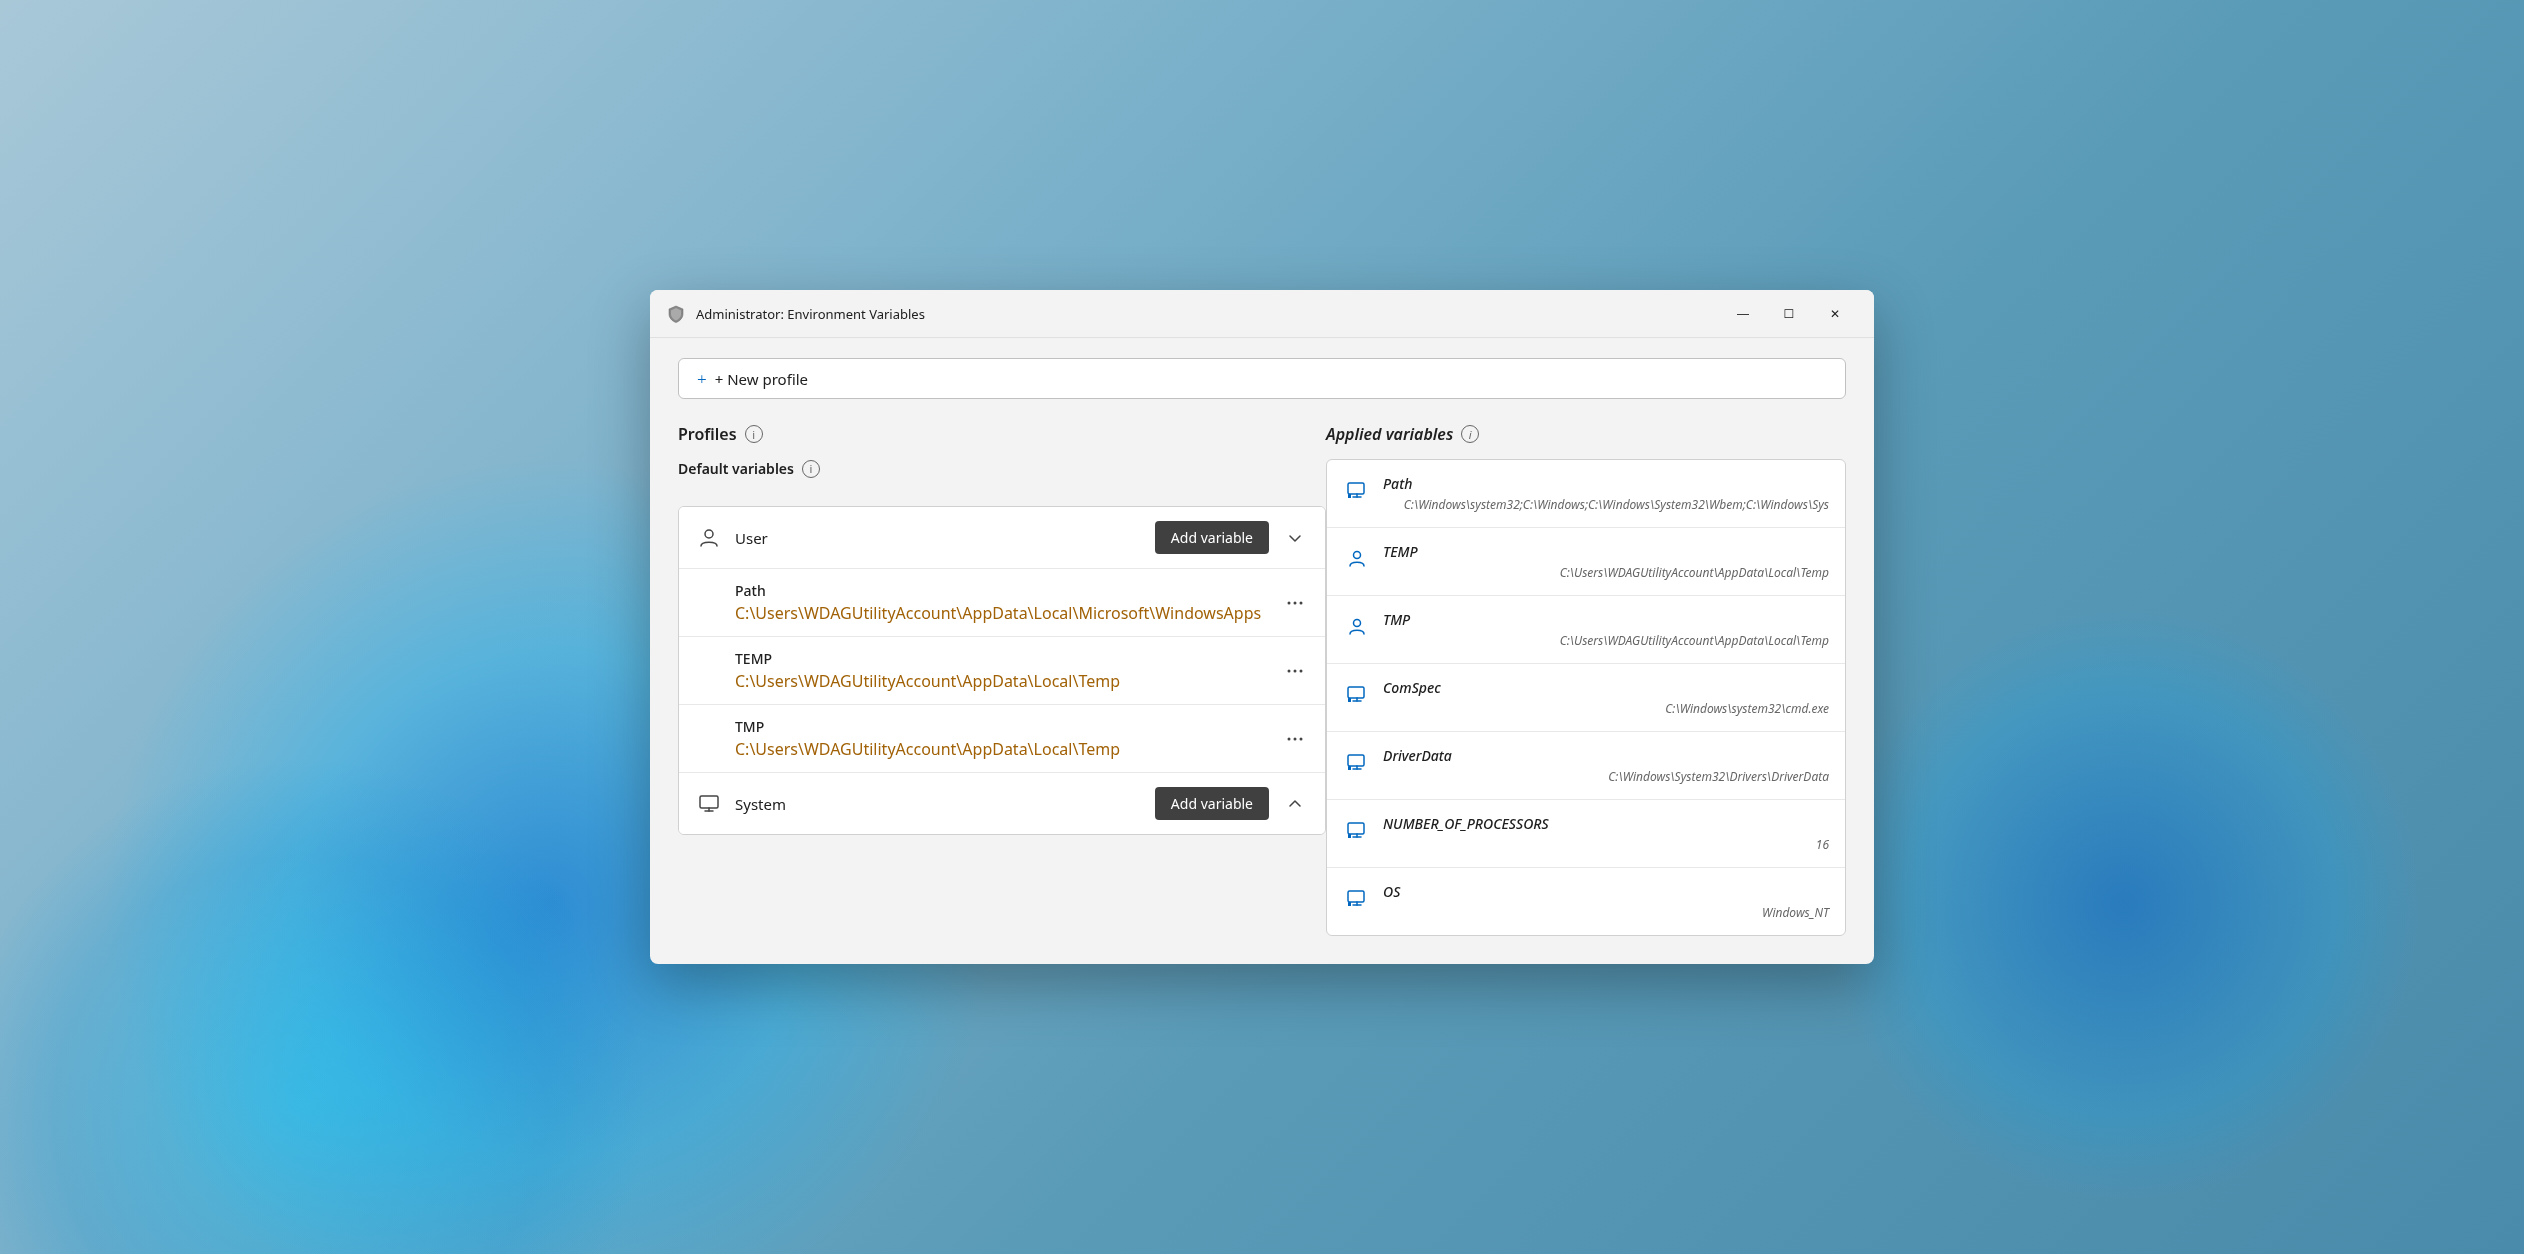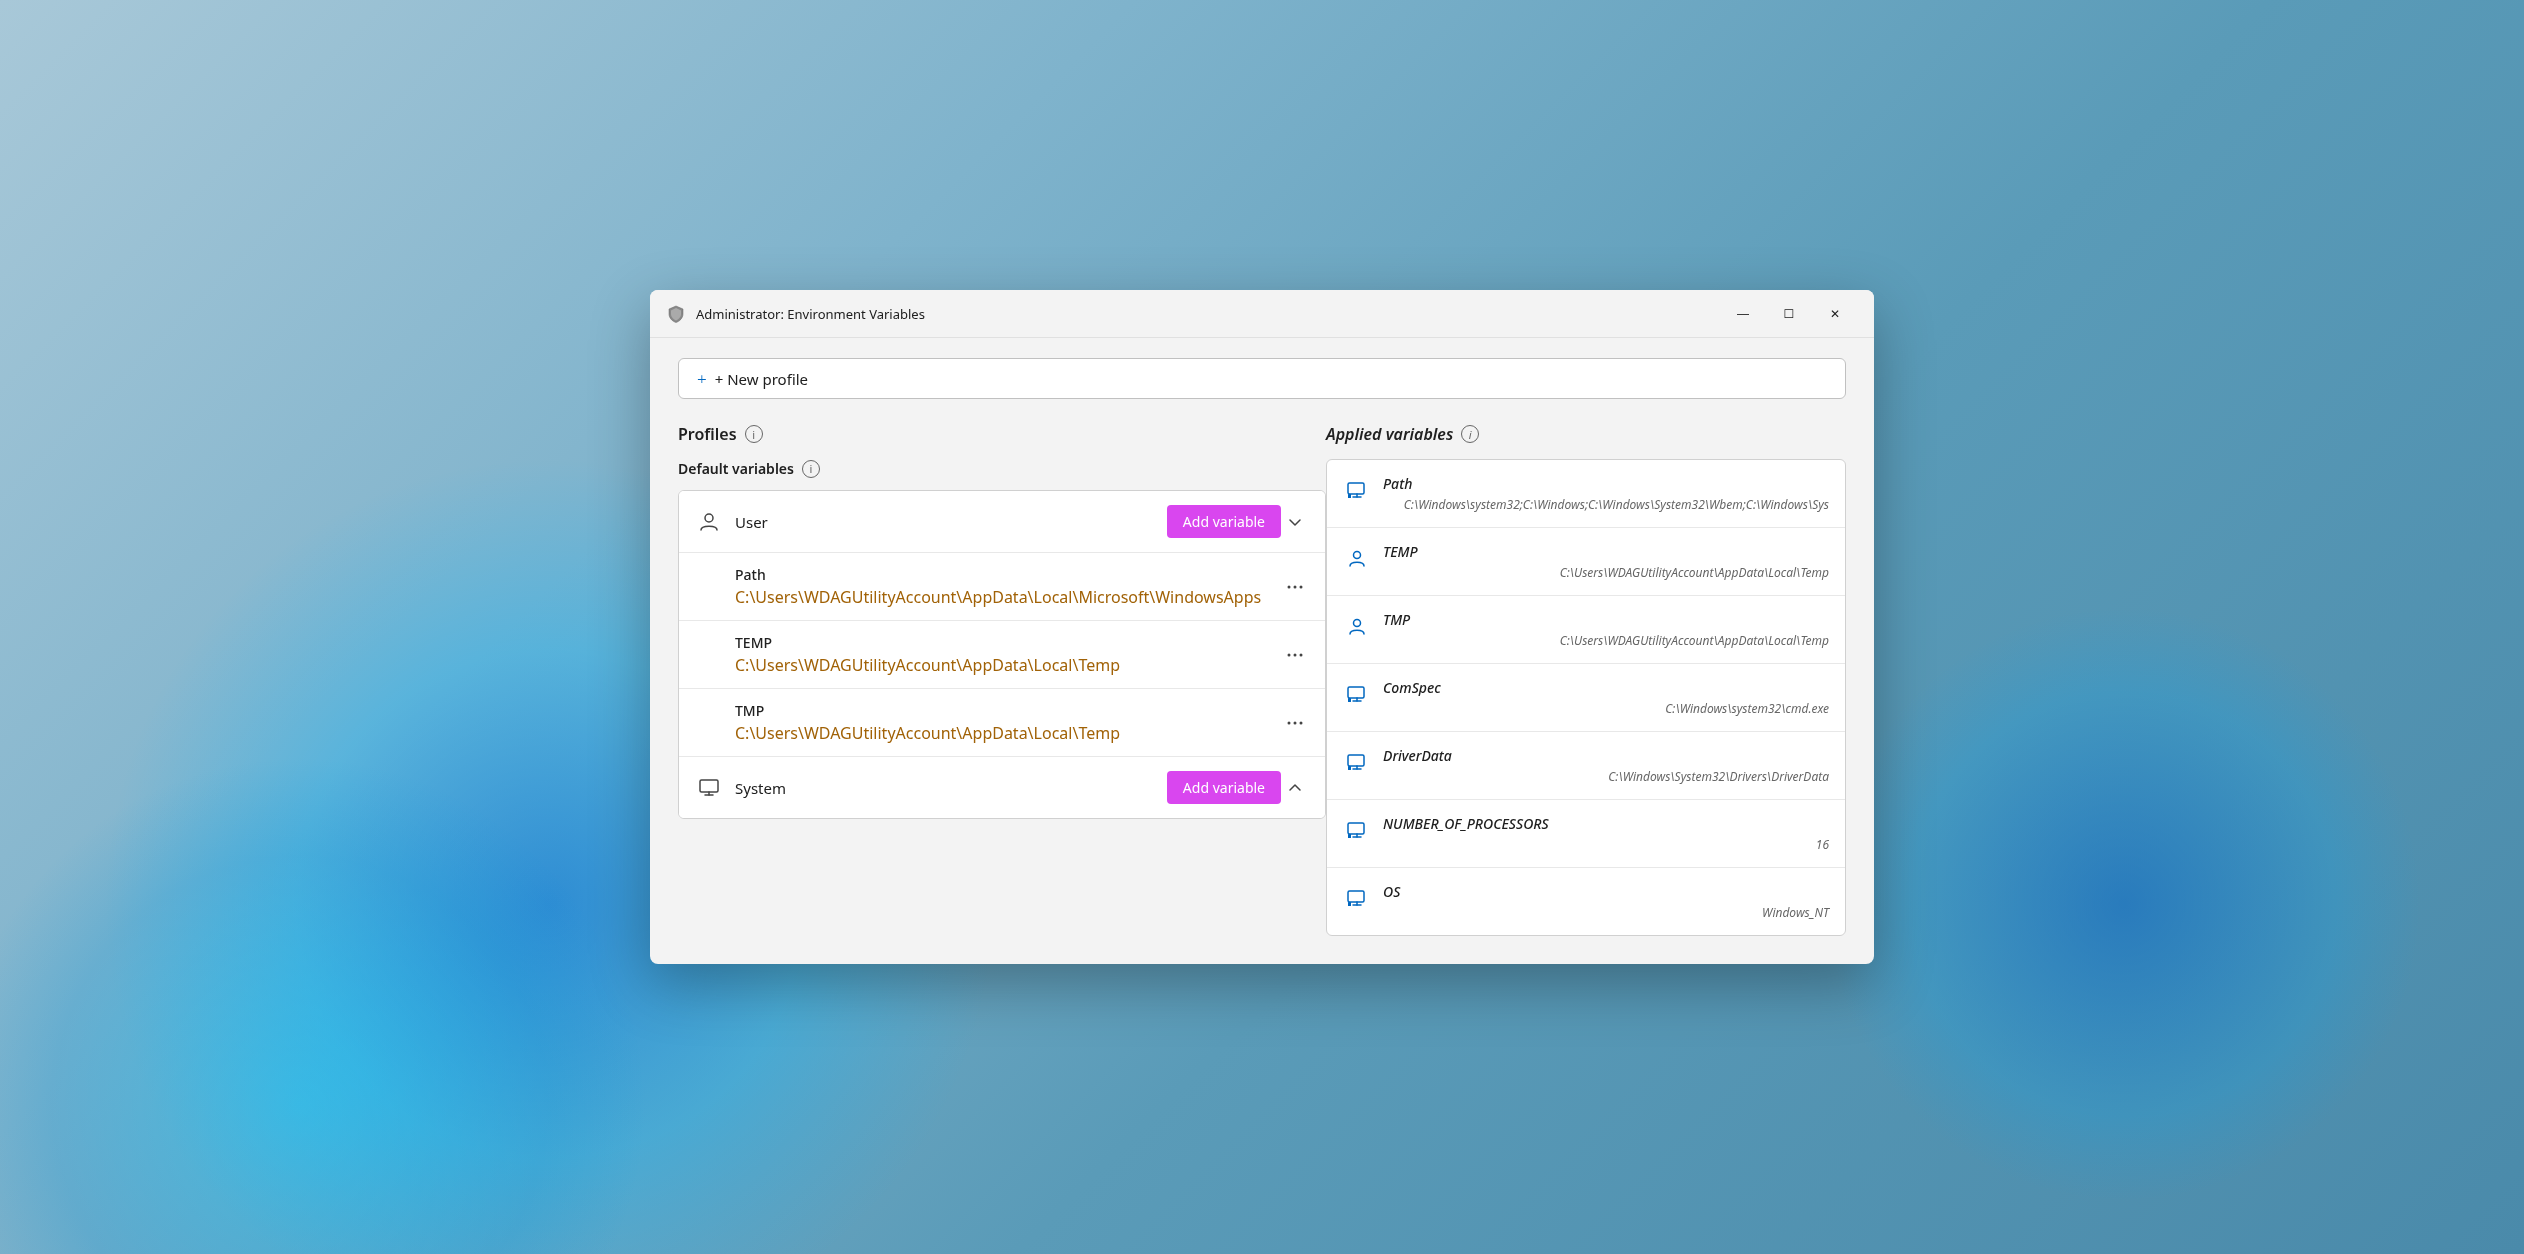--- a/index.html
+++ b/index.html
@@ -188,21 +188,21 @@
       color: #666;
       cursor: pointer;
       flex-shrink: 0;
     }
 
     
     .default-variables-header {
       display: flex;
       align-items: center;
       gap: 8px;
-      margin-bottom: 12px;
+      margin-bottom: 28px;
     }
 
     .default-variables-title {
       font-size: 14px;
       font-weight: 600;
       color: #202020;
     }
 
     
     .variables-container {
@@ -234,29 +234,29 @@
 
     .category-label {
       flex: 1;
       font-size: 15px;
       color: #202020;
       font-weight: 400;
     }
 
     .add-variable-btn {
       padding: 7px 16px;
-      background: #d946ef;
+      background: #404040;
       color: white;
       border: none;
       border-radius: 4px;
       font-size: 14px;
       cursor: pointer;
       font-family: inherit;
       transition: background 0.1s;
-      margin-right: 0;
+      margin-right: 12px;
     }
 
     .chevron-btn {
       width: 28px;
       height: 28px;
       border: none;
       background: transparent;
       cursor: pointer;
       display: flex;
       align-items: center;

